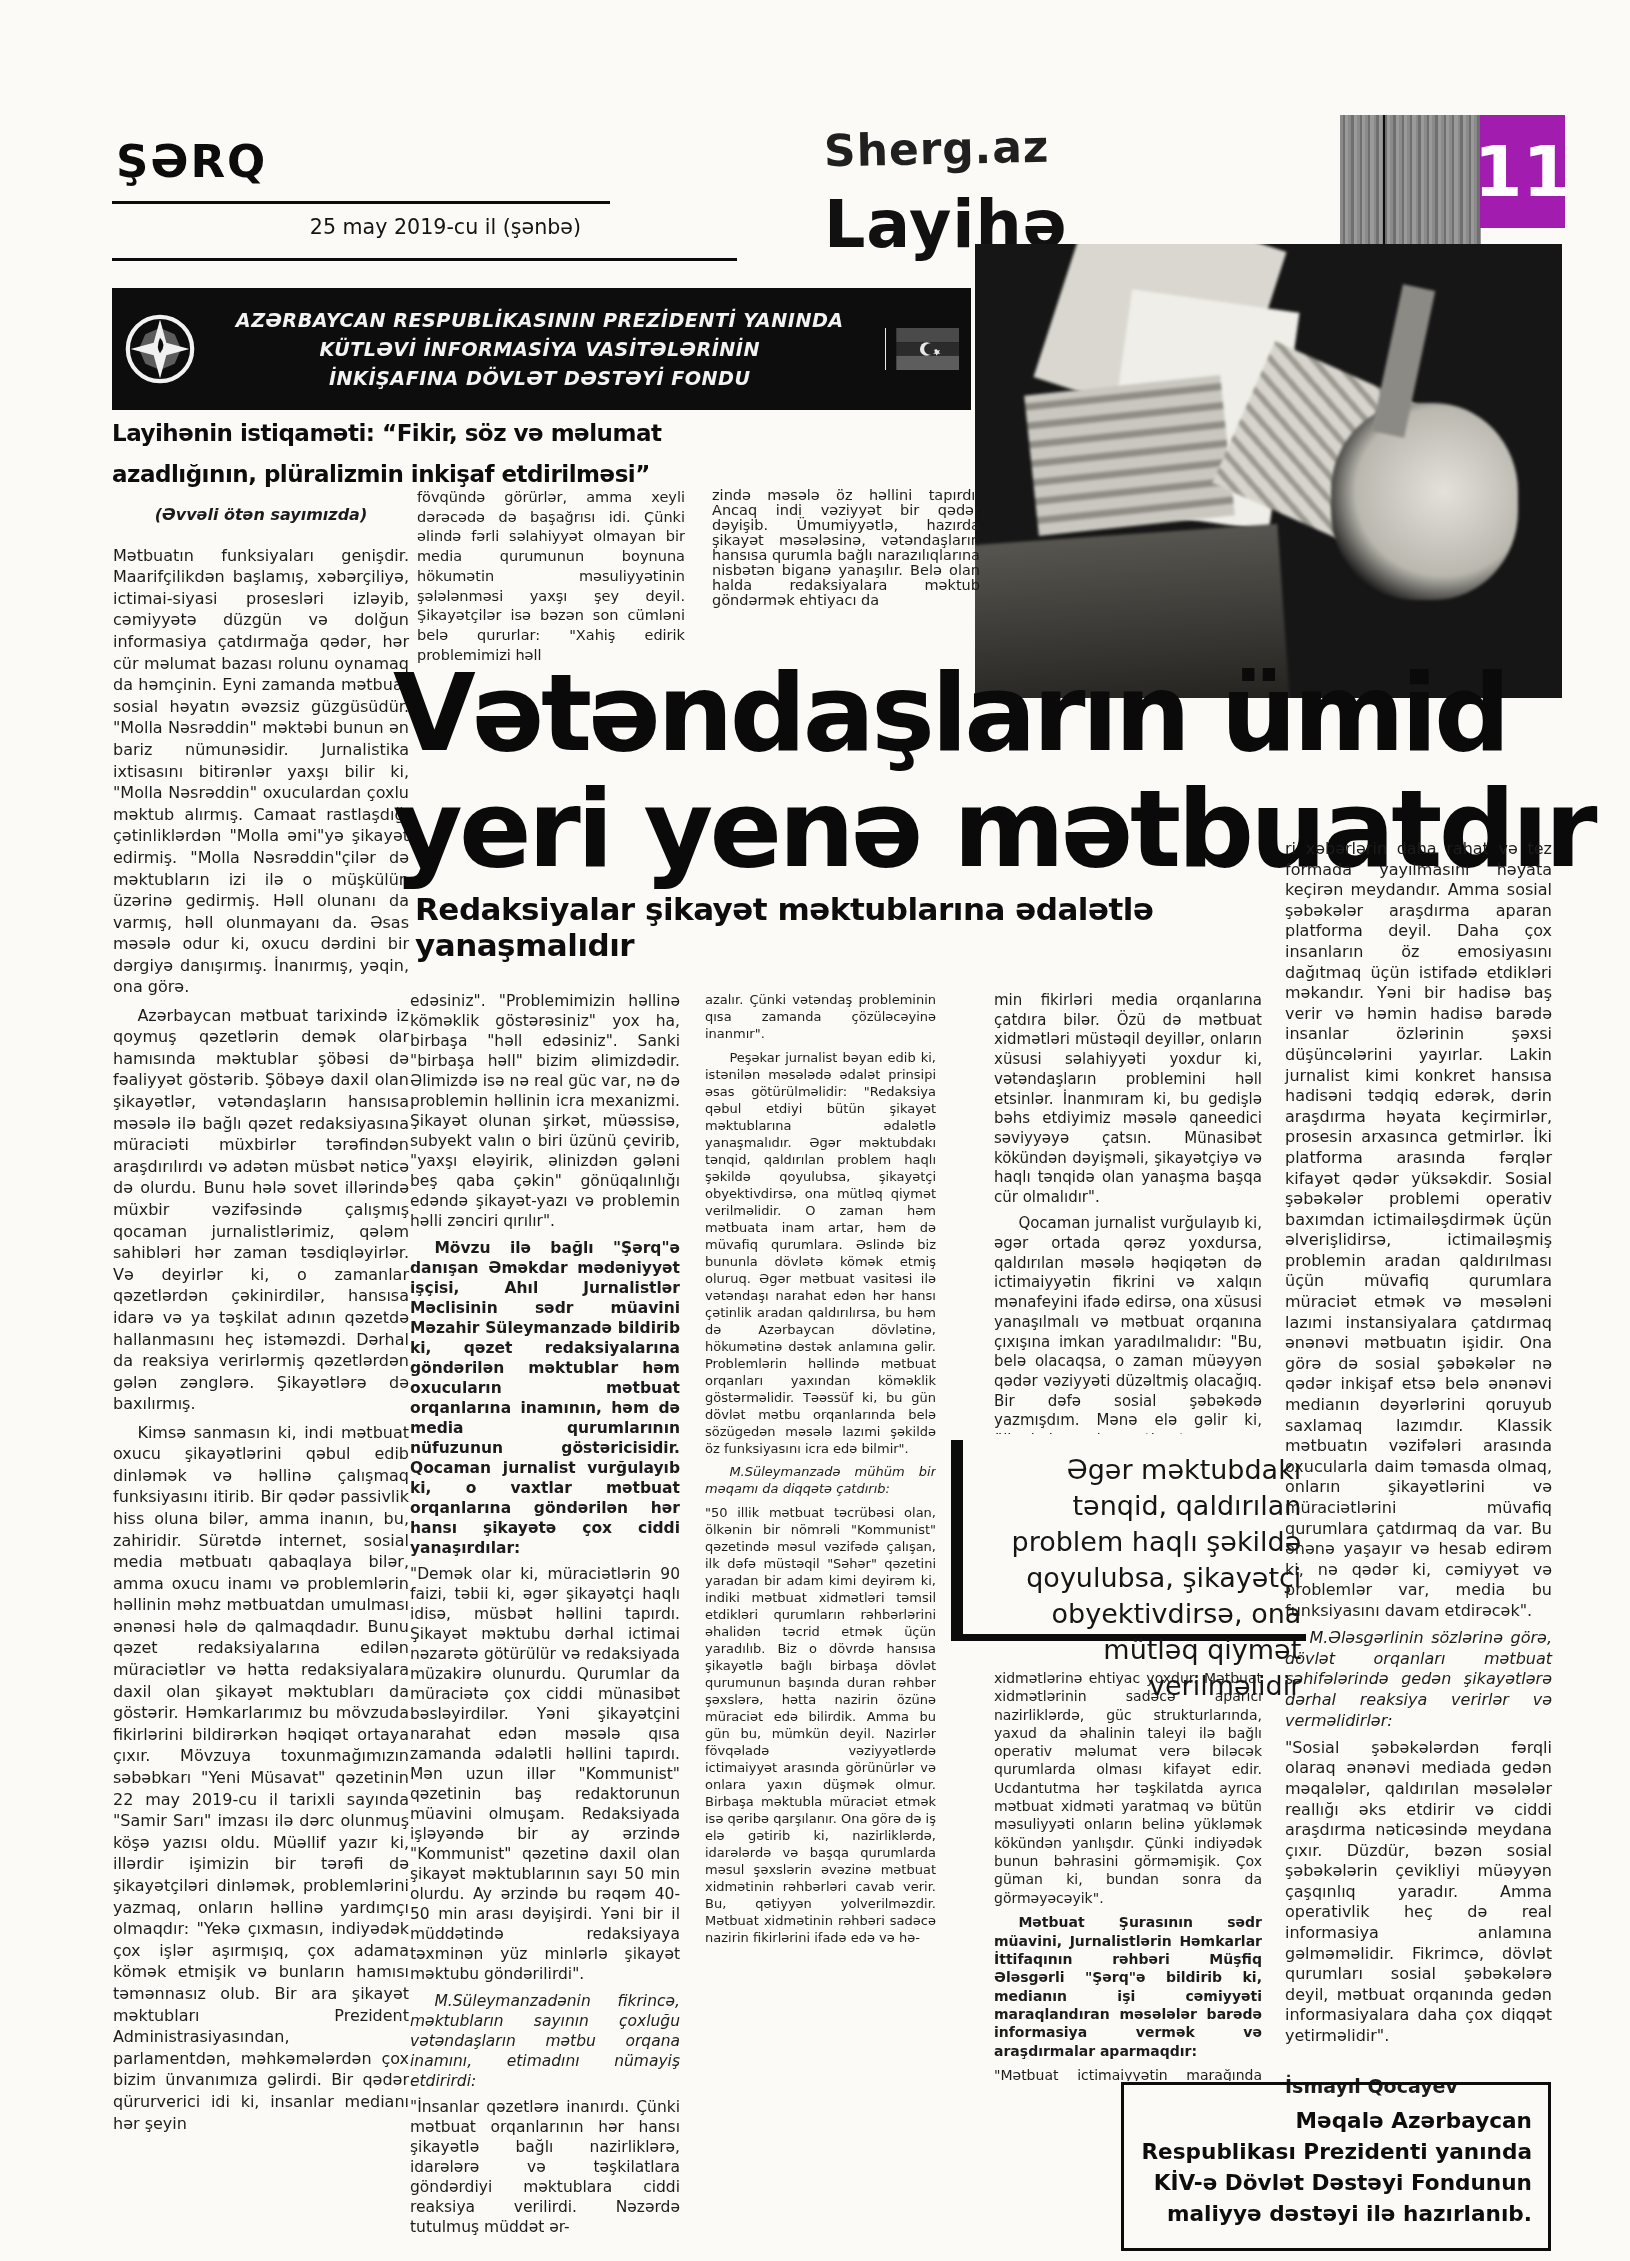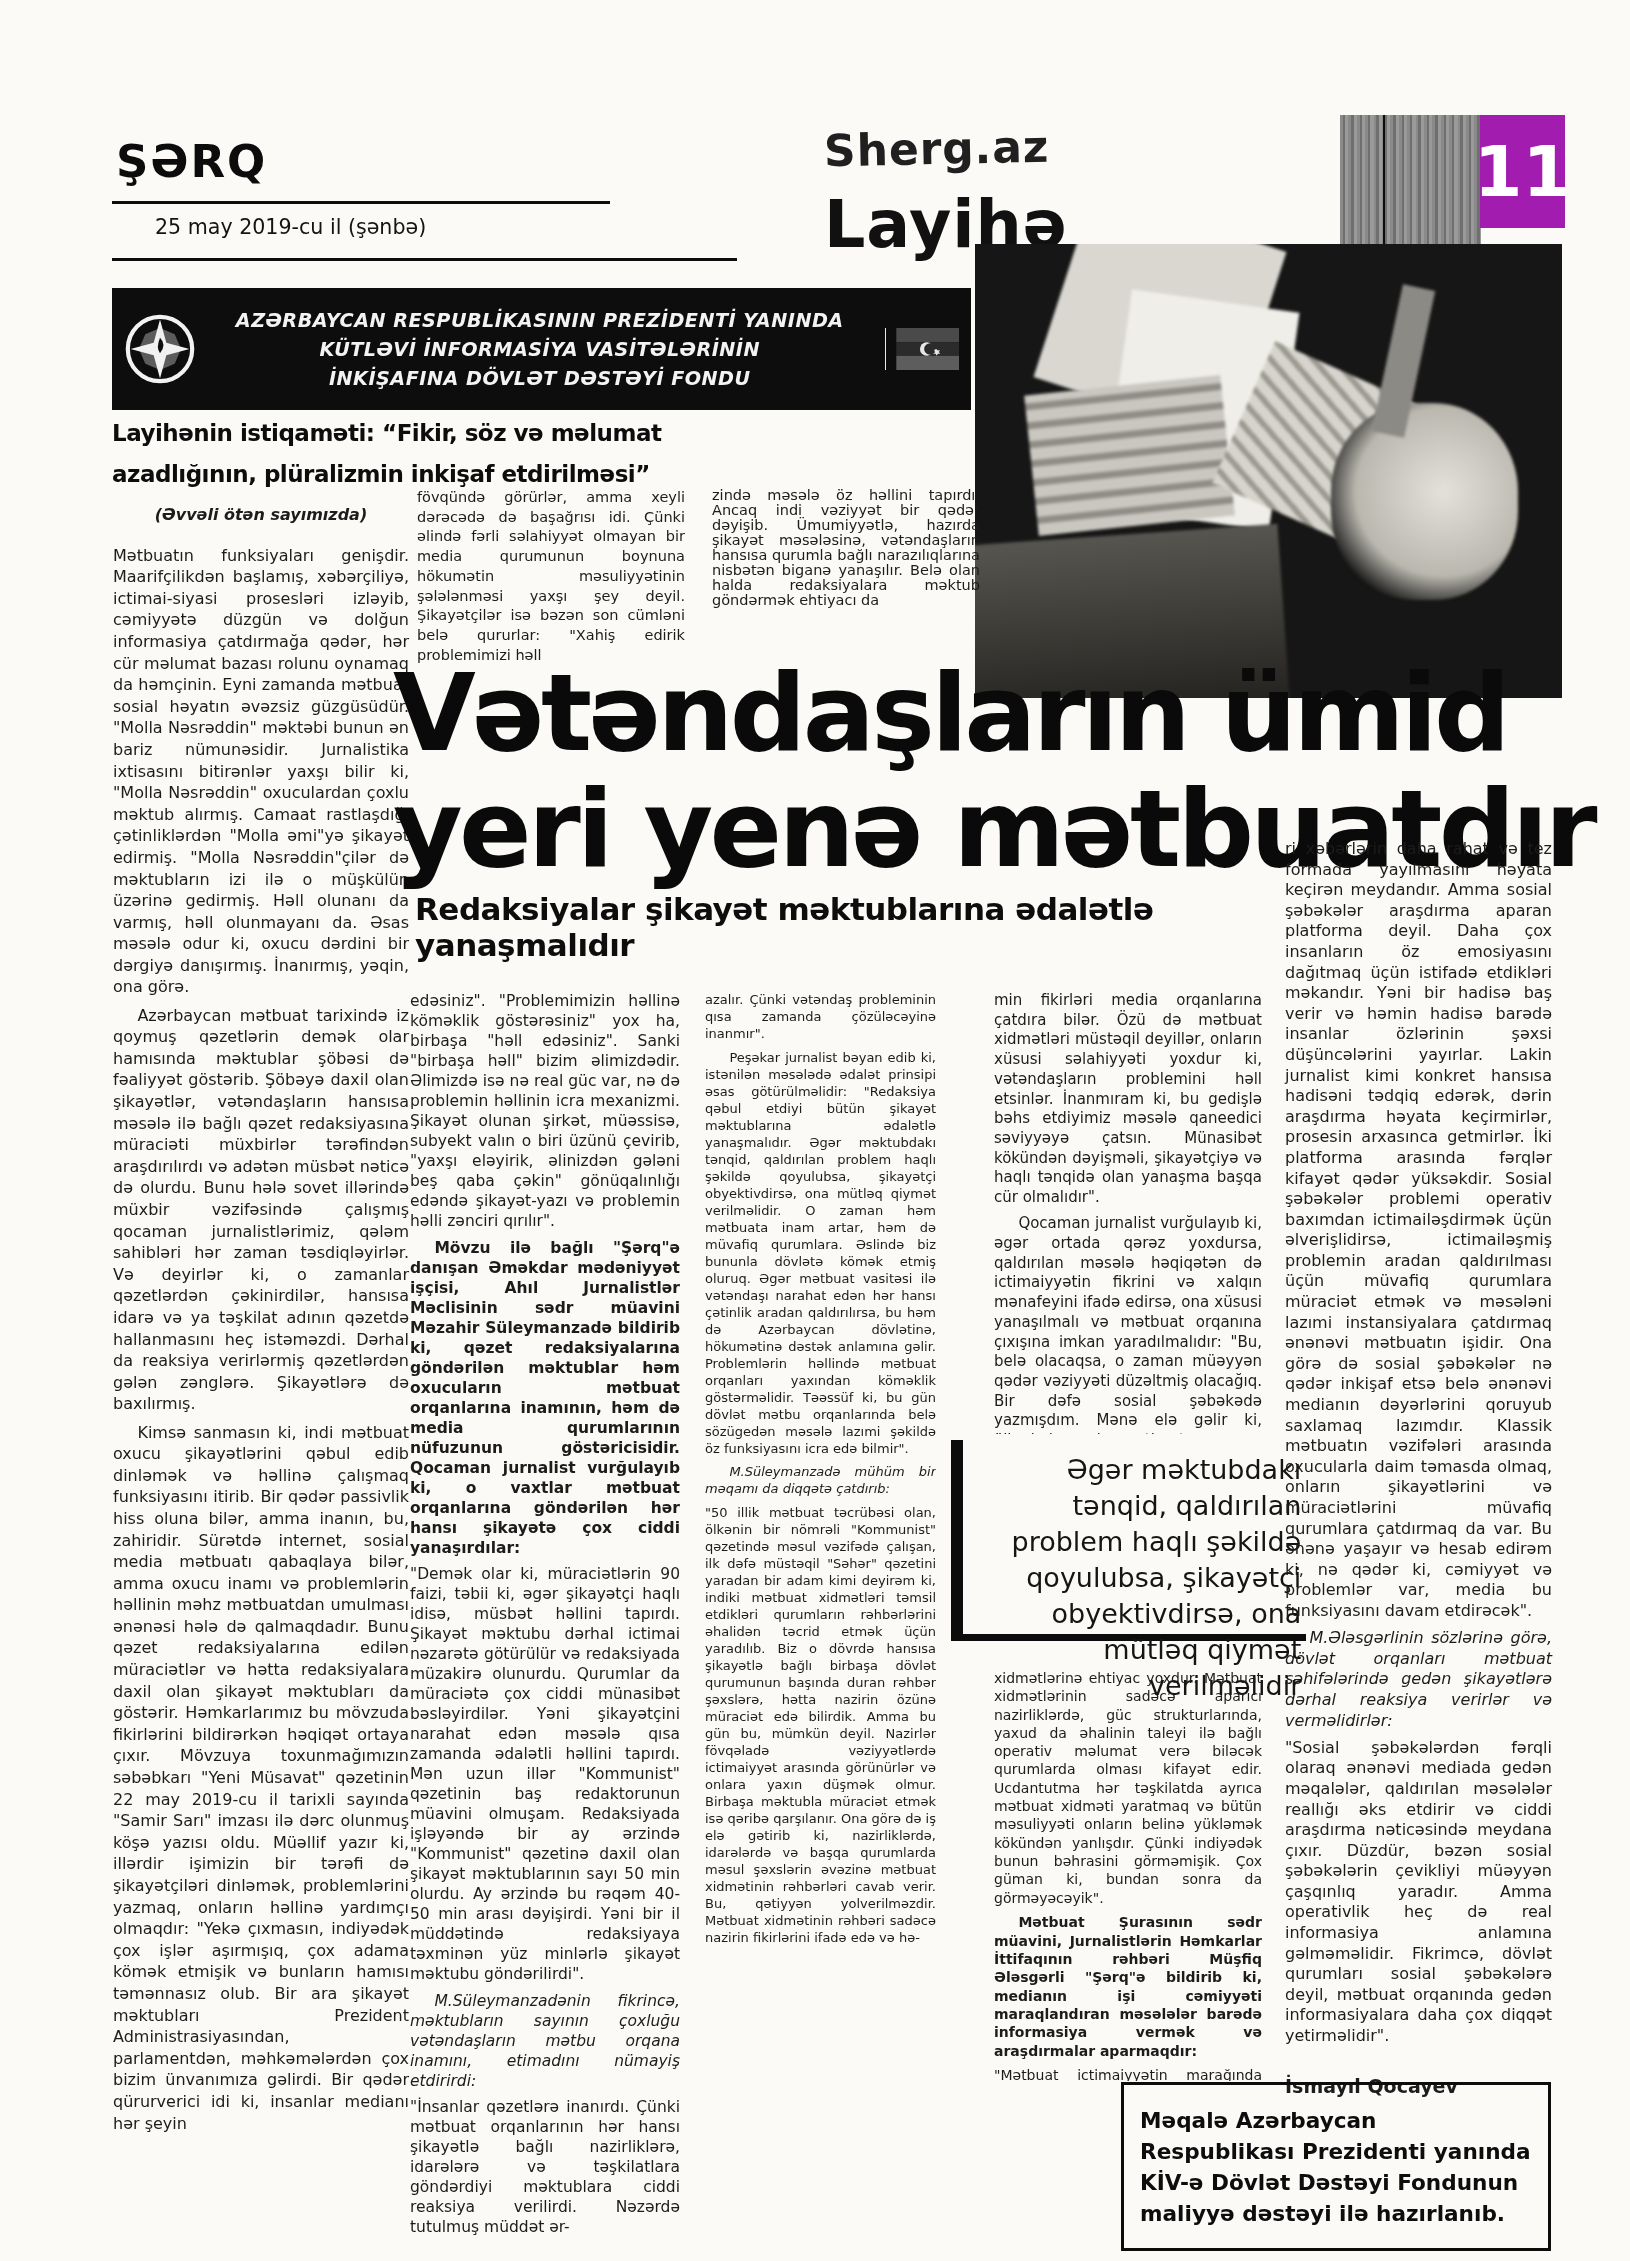--- a/index.html
+++ b/index.html
@@ -2,21 +2,21 @@
 <html style="font-size:7.5px"><head>
 <meta charset="utf-8">
 <style>
   html,body{margin:0;padding:0;background:#e8e6e0;}
   .page{position:relative;width:1631px;height:2261px;background:#fbfaf6;overflow:hidden;
         font-family:"DejaVu Sans","Liberation Sans",sans-serif;color:#161616;}
   .abs{position:absolute;}
   
   .logo{left:116px;top:135px;font-size:45px;font-weight:900;letter-spacing:1.9px;color:#0c0c0c;}
   .rule{background:#0c0c0c;}
-  .date{left:155px;top:215px;width:441px;font-size:20.6px;text-align:left;color:#141414;}
+  .date{left:140px;top:215px;width:441px;font-size:20.6px;text-align:right;color:#141414;}
   .site{left:824px;top:123px;font-size:44px;font-weight:900;letter-spacing:0.9px;color:#202020;transform:rotate(-1.2deg);}
   .section{left:824px;top:187px;font-size:65px;font-weight:900;letter-spacing:0.9px;color:#111;}
   .grayblock{left:1340px;top:115px;width:141px;height:180px;
      background:repeating-linear-gradient(90deg,#8a8a8a 0 2.8px,#6f6f6f 2.8px 5.2px,#9a9a9a 5.2px 8.4px);}
   .pageno{left:1480px;top:115px;width:85px;height:113px;background:#a21caf;color:#fff;
      font-size:70px;font-weight:900;display:flex;align-items:center;justify-content:center;}
   
   .banner{left:112px;top:288px;width:859px;height:122px;background:#0d0d0d;display:flex;align-items:center;}
   .banner .txt{flex:1;text-align:center;color:#f3f3f3;font-weight:bold;font-style:italic;
      font-size:20px;line-height:29px;letter-spacing:0.5px;transform:scaleX(.96);}
@@ -47,21 +47,21 @@
   .cCu{left:994px;top:991px;width:268px;font-size:15px;line-height:19.7px;max-height:443px;overflow:hidden;}
   .cCl{left:994px;top:1669px;width:268px;font-size:14px;line-height:18.3px;max-height:412px;overflow:hidden;}
   .cD{left:1285px;top:839px;width:267px;font-size:16px;line-height:20.6px;}
   
   .quote{left:951px;top:1440px;width:355px;height:201px;border-left:12.2px solid #0c0c0c;
      border-bottom:7.5px solid #0c0c0c;padding:12.2px 4.7px 9.4px 19.7px;box-sizing:border-box;
      font-size:27px;line-height:36px;color:#151515;background:#fbfaf6;text-align:right;}
   
   .byline{font-weight:bold;font-size:19px;margin-top:29px;}
   .credit{left:1121px;top:2082px;width:430px;border:3.3px solid #0c0c0c;box-sizing:border-box;
-     padding:19.7px 16px;font-size:21.6px;line-height:31px;font-weight:bold;text-align:left;color:#0d0d0d;}
+     padding:19.7px 16px;font-size:21.6px;line-height:31px;font-weight:bold;text-align:right;color:#0d0d0d;}
   .vline{width:1.9px;background:#0c0c0c;}
 </style>
 </head>
 <body>
 
 <div class="page">
 
   <div class="abs logo">ŞƏRQ</div>
   <div class="abs rule" style="left:112px;top:201px;width:498px;height:2.8px;"></div>
   <div class="abs date">25 may 2019-cu il (şənbə)</div>

